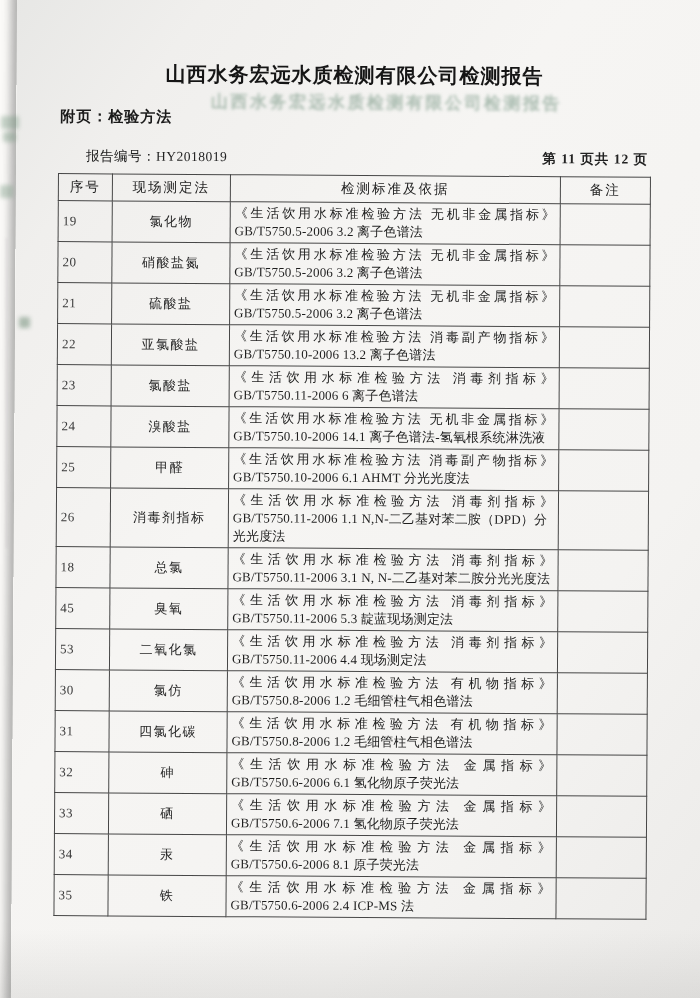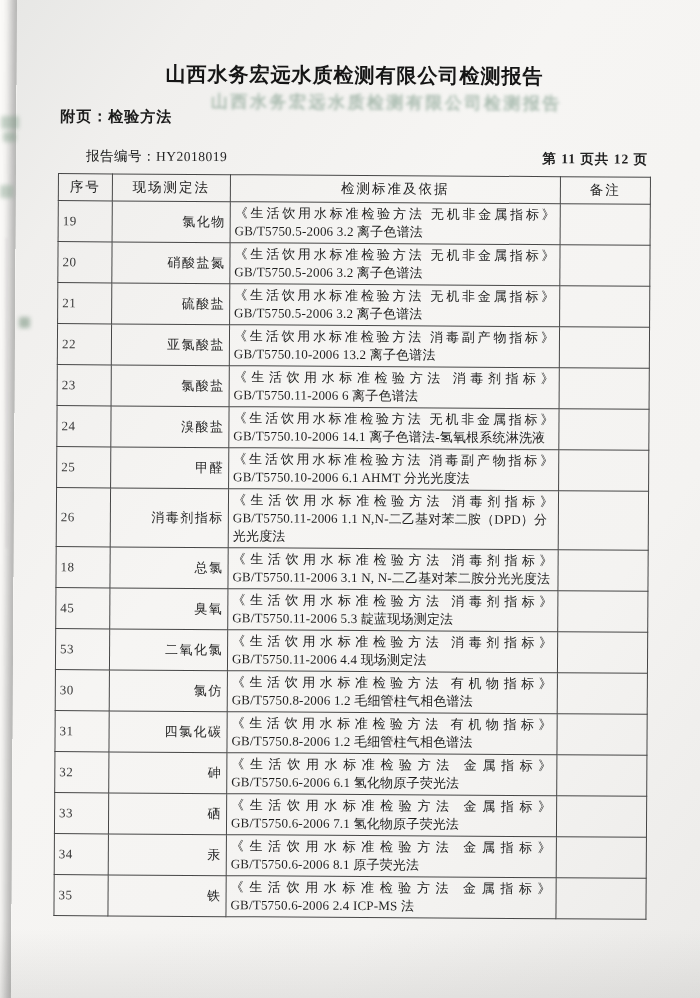--- a/index.html
+++ b/index.html
@@ -56,21 +56,21 @@
   table.methods th,table.methods td{
     border:1px solid #474747;
     padding:2px 4px;
     vertical-align:middle;
   }
   table.methods th{
     font-weight:400;font-size:13.5px;letter-spacing:2px;color:#232323;
     height:22px;text-align:center;
   }
   td.c-no{color:#3a3a3a;letter-spacing:0.5px;}
-  td.c-item{text-align:right;letter-spacing:1.5px;}
+  td.c-item{text-align:center;letter-spacing:1.5px;}
   td.c-std{padding:2px 5px 2px 6px;}
   .std1{
     line-height:18px;letter-spacing:1px;
     text-align:justify;text-align-last:justify;
     color:#1e1e1e;
   }
   .std2{line-height:18px;letter-spacing:0.2px;color:#1e1e1e;}
   
   .bleed{position:absolute;filter:blur(2px);background:rgba(104,140,116,0.35);border-radius:2px;}
   .b1{left:1px;top:116px;width:18px;height:13px;}

